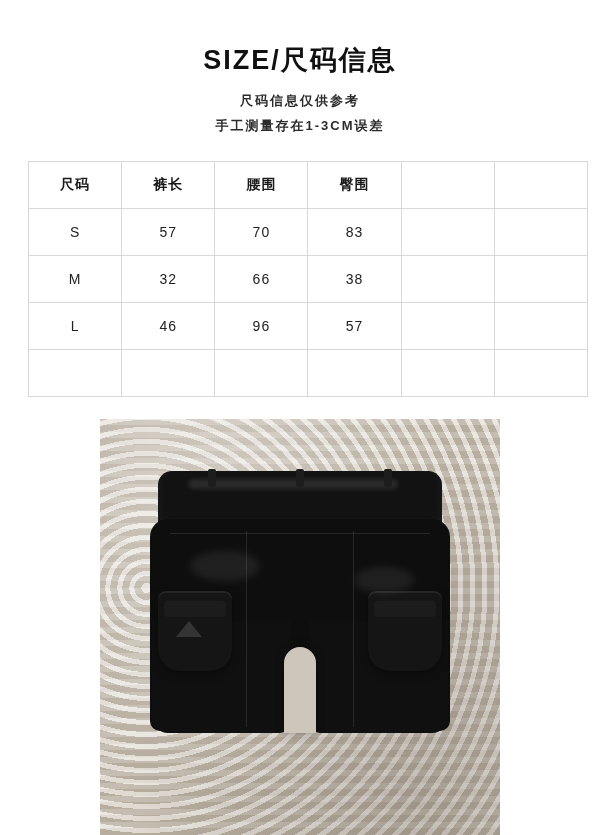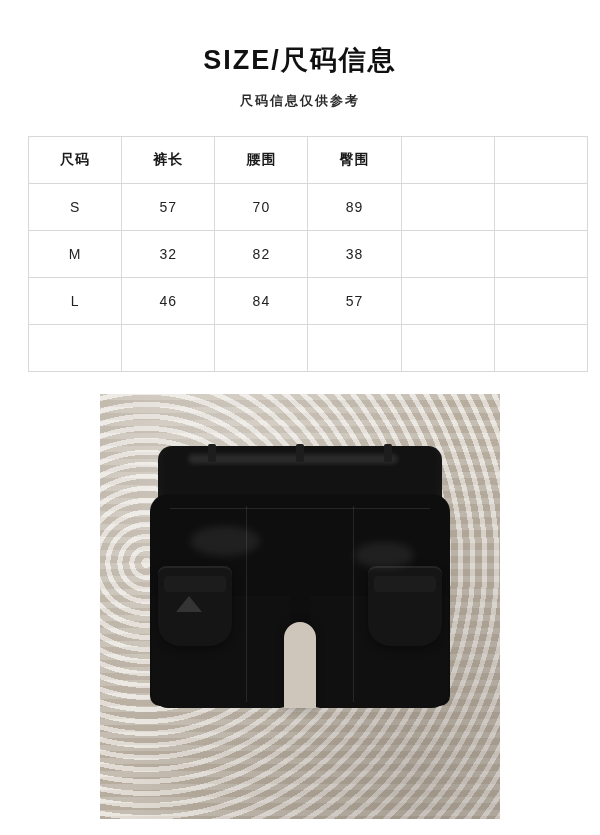--- a/index.html
+++ b/index.html
@@ -225,54 +225,55 @@
 </style>
 </head>
 <body>
 
 <div class="page">
 
   <div class="header">
     <div class="title">SIZE/尺码信息</div>
     <div class="subtitle">
       <div>尺码信息仅供参考</div>
+      <div>手工测量存在1-3CM误差</div>
     </div>
   </div>
 
   <div class="table-wrap">
     <table class="size-table">
       <tbody>
         <tr class="head">
           <td>尺码</td>
           <td>裤长</td>
           <td>腰围</td>
           <td>臀围</td>
           <td class="empty"></td>
           <td class="empty"></td>
         </tr>
         <tr>
           <td>S</td>
           <td>57</td>
           <td>70</td>
-          <td>89</td>
+          <td>83</td>
           <td class="empty"></td>
           <td class="empty"></td>
         </tr>
         <tr>
           <td>M</td>
           <td>32</td>
-          <td>82</td>
+          <td>66</td>
           <td>38</td>
           <td class="empty"></td>
           <td class="empty"></td>
         </tr>
         <tr>
           <td>L</td>
           <td>46</td>
-          <td>84</td>
+          <td>96</td>
           <td>57</td>
           <td class="empty"></td>
           <td class="empty"></td>
         </tr>
         <tr>
           <td class="empty"></td>
           <td class="empty"></td>
           <td class="empty"></td>
           <td class="empty"></td>
           <td class="empty"></td>

